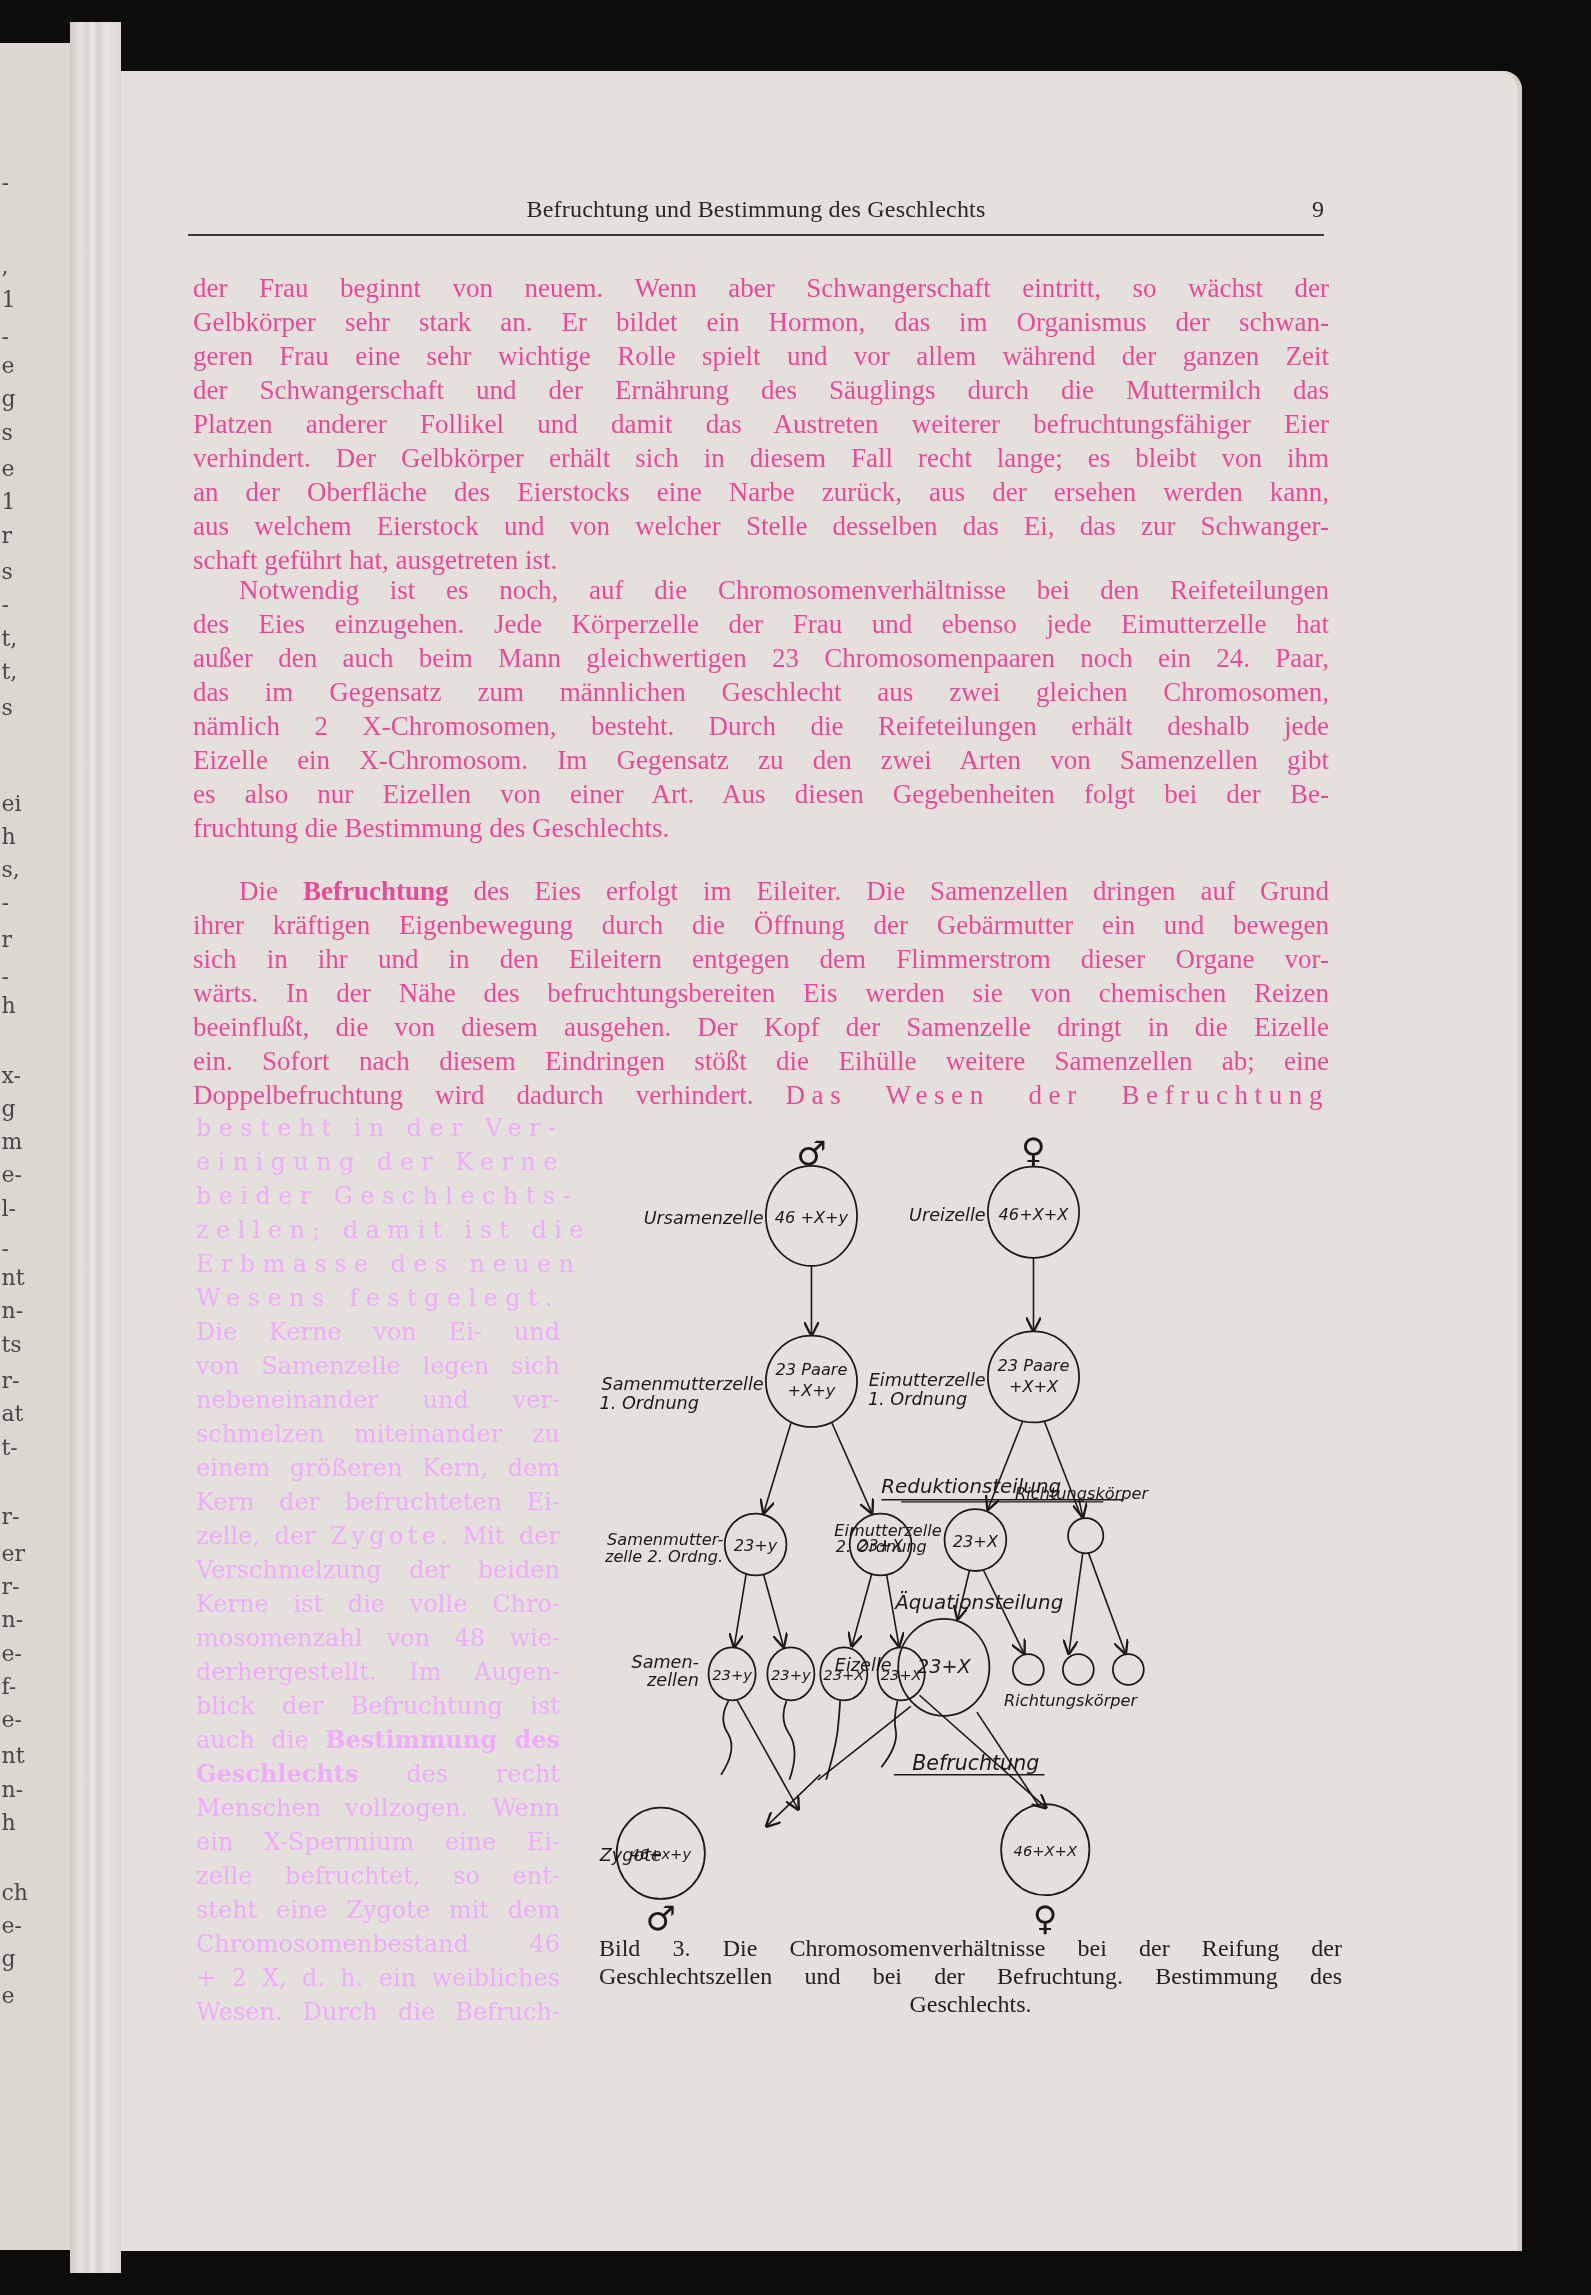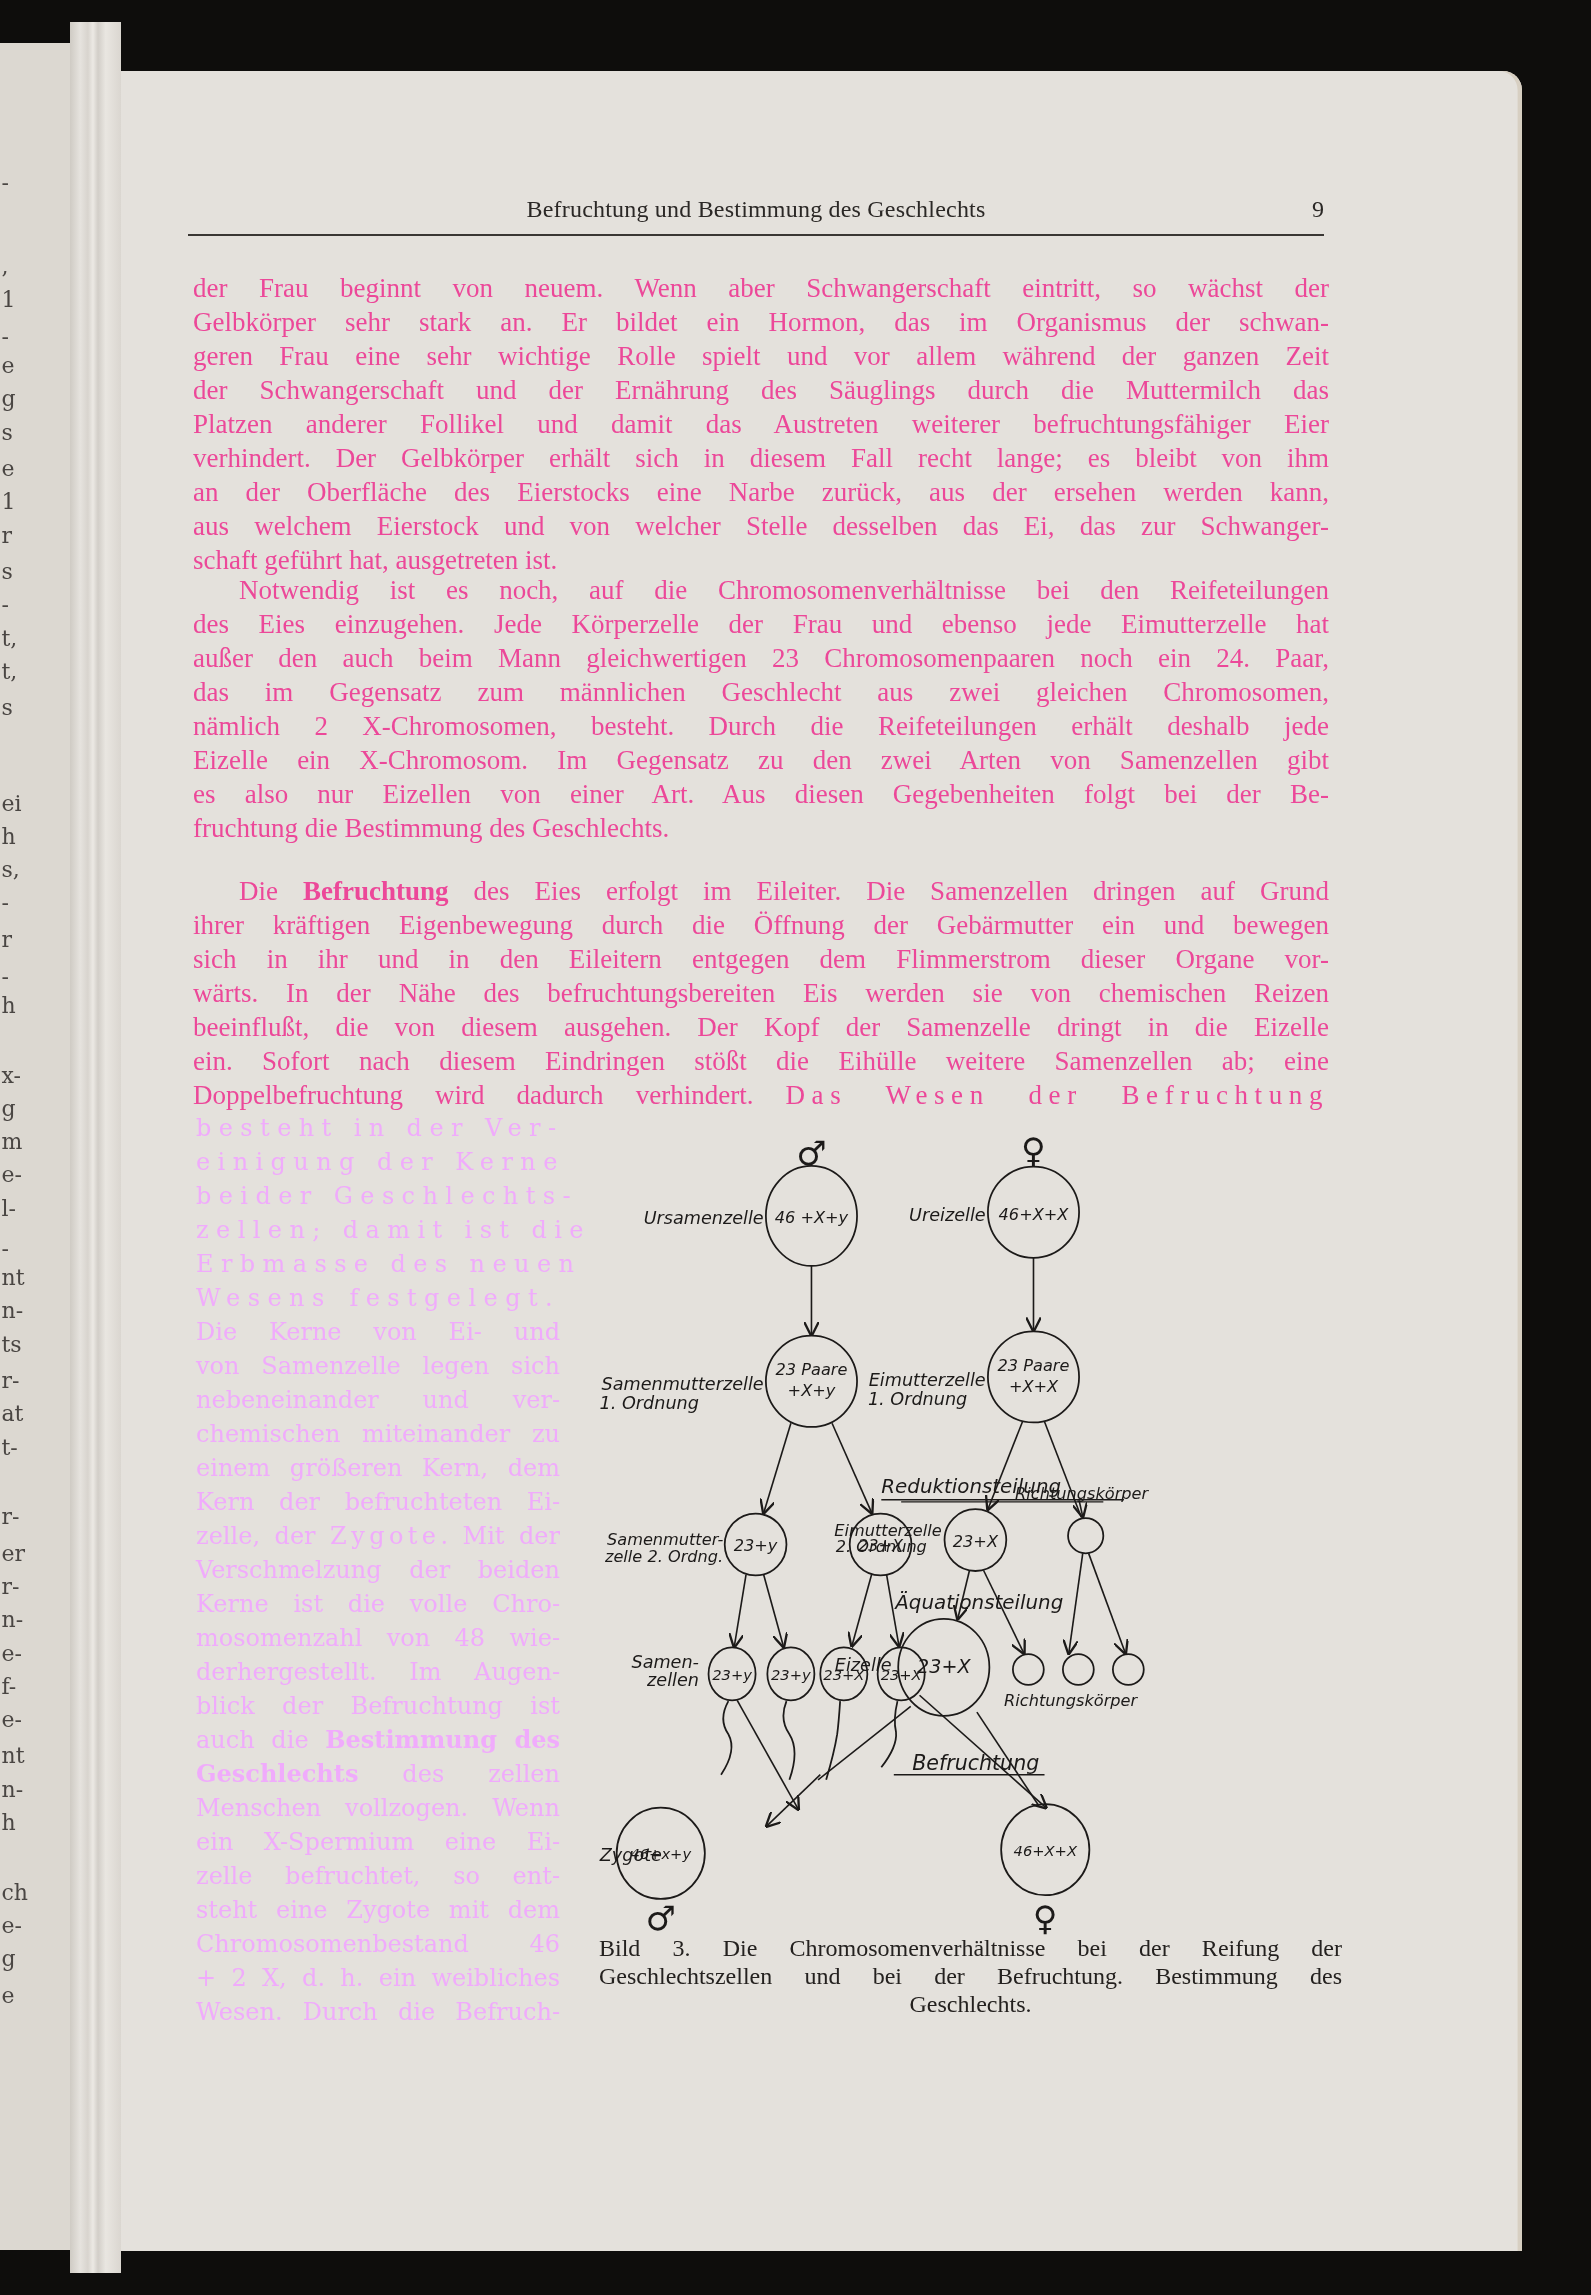--- a/index.html
+++ b/index.html
@@ -167,31 +167,31 @@
 <div class="narrow-col">
   <span class="line spaced-line">besteht in der Ver-</span>
   <span class="line spaced-line">einigung der Kerne</span>
   <span class="line spaced-line">beider Geschlechts-</span>
   <span class="line spaced-line">zellen; damit ist die</span>
   <span class="line spaced-line">Erbmasse des neuen</span>
   <span class="line spaced-line">Wesens festgelegt.</span>
   <span class="line">Die Kerne von Ei- und</span>
   <span class="line">von Samenzelle legen sich</span>
   <span class="line">nebeneinander und ver-</span>
-  <span class="line">chemischen miteinander zu</span>
+  <span class="line">schmelzen miteinander zu</span>
   <span class="line">einem größeren Kern, dem</span>
   <span class="line">Kern der befruchteten Ei-</span>
   <span class="line"><span>zelle, der </span><span style="letter-spacing:4.4px">Zygote</span><span>. Mit der</span></span>
   <span class="line">Verschmelzung der beiden</span>
   <span class="line">Kerne ist die volle Chro-</span>
   <span class="line">mosomenzahl von 48 wie-</span>
   <span class="line">derhergestellt. Im Augen-</span>
   <span class="line">blick der Befruchtung ist</span>
   <span class="line"><span>auch die </span><b>Bestimmung des</b></span>
-  <span class="line"><b>Geschlechts</b><span> des zellen</span></span>
+  <span class="line"><b>Geschlechts</b><span> des recht</span></span>
   <span class="line">Menschen vollzogen. Wenn</span>
   <span class="line">ein X-Spermium eine Ei-</span>
   <span class="line">zelle befruchtet, so ent-</span>
   <span class="line">steht eine Zygote mit dem</span>
   <span class="line">Chromosomenbestand 46</span>
   <span class="line">+ 2 X, d. h. ein weibliches</span>
   <span class="line">Wesen. Durch die Befruch-</span>
 </div>
 
 <div class="figure">

